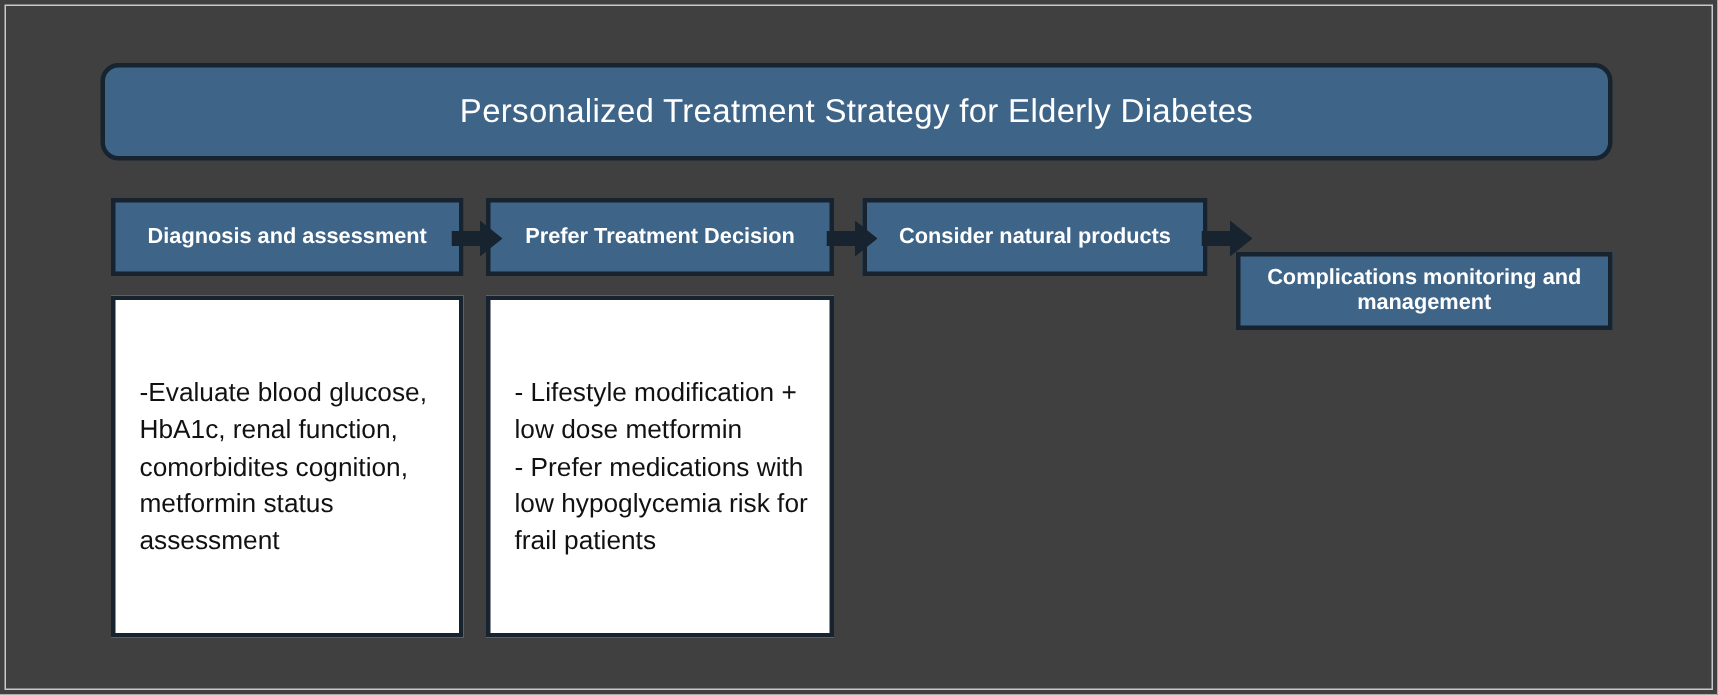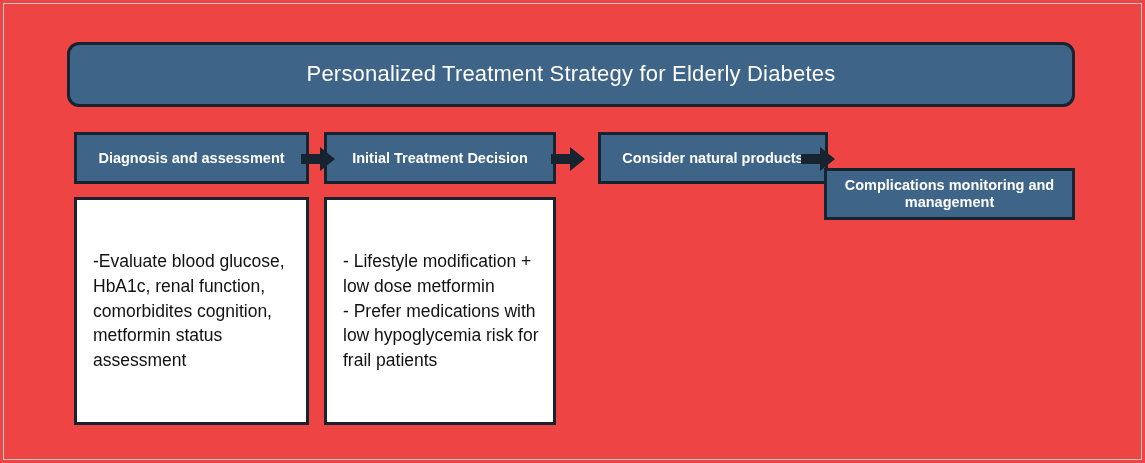--- a/index.html
+++ b/index.html
@@ -7,21 +7,21 @@
     padding: 0;
     background: #ffffff;
   }
   body {
     font-family: "Liberation Sans", sans-serif;
   }
   .page {
     position: relative;
     width: 1145px;
     height: 463px;
-    background: #ef4444;
+    background: #404040;
     box-sizing: border-box;
     overflow: hidden;
   }
   
   .outer-frame {
     position: absolute;
     left: 3px;
     top: 3px;
     width: 1139px;
     height: 457px;
@@ -61,21 +61,21 @@
     top: 0;
     width: 1145px;
     height: 361px;
   }
   .column {
     position: absolute;
     top: 132px;
   }
   .col-0 { left: 74px;  width: 235px; }
   .col-1 { left: 324px; width: 232px; }
-  .col-2 { left: 598px; width: 230px; }
+  .col-2 { left: 575px; width: 230px; }
   .col-3 { left: 824px; width: 251px; margin-top: 36px; }
 
   .phase-header {
     position: relative;
     height: 52px;
     background: #3e6488;
     border: 3px solid #17232f;
     box-sizing: border-box;
     display: flex;
     align-items: center;
@@ -138,21 +138,21 @@
       <div class="phase-header">
         <span class="phase-header-label">Diagnosis and assessment</span>
       </div>
       <div class="phase-body">
         <span class="phase-body-text">-Evaluate blood glucose, HbA1c, renal function, comorbidites cognition, metformin status assessment</span>
       </div>
     </div>
 
     <div class="column col-1">
       <div class="phase-header">
-        <span class="phase-header-label">Initial Treatment Decision</span>
+        <span class="phase-header-label">Prefer Treatment Decision</span>
       </div>
       <div class="phase-body">
         <span class="phase-body-text">- Lifestyle modification + low dose metformin
 - Prefer medications with low hypoglycemia risk for frail patients</span>
       </div>
     </div>
 
     <div class="column col-2">
       <div class="phase-header">
         <span class="phase-header-label">Consider natural products</span>

